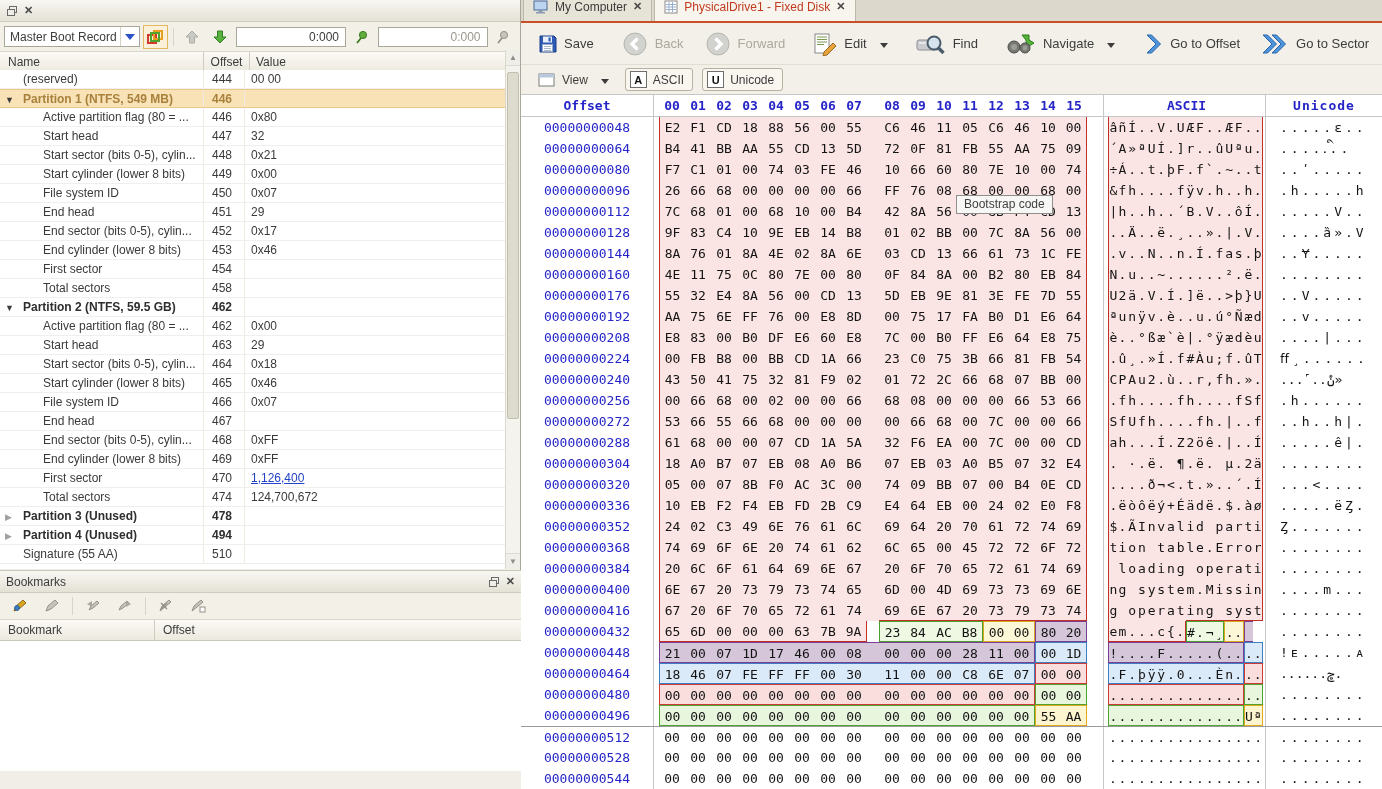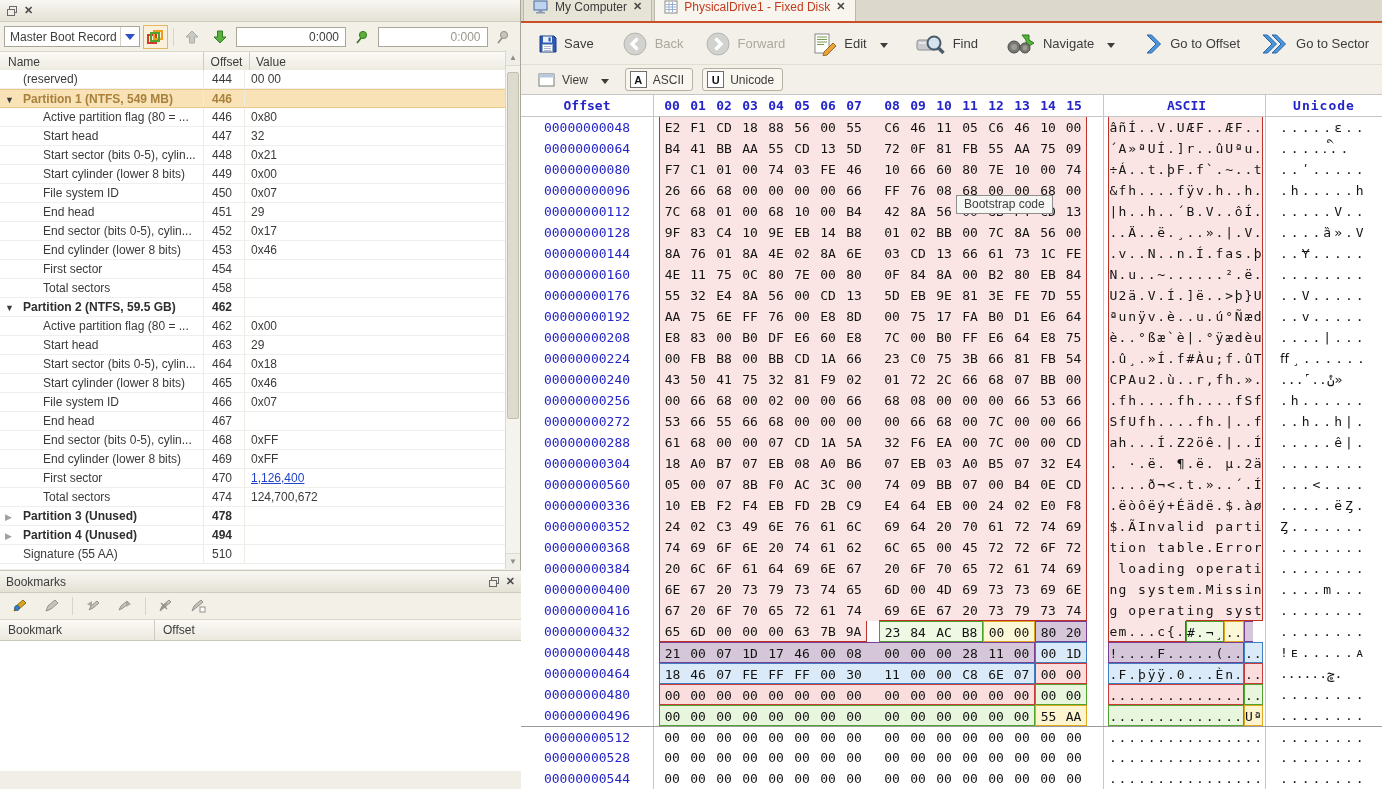--- a/index.html
+++ b/index.html
@@ -576,21 +576,21 @@
             <span class="hx-ascii"><span class="as-cell" style="background: rgb(251, 228, 228); border-color: rgb(192, 48, 40); border-left-width: 1px;">a</span><span class="as-cell" style="background: rgb(251, 228, 228); border-color: rgb(192, 48, 40);">h</span><span class="as-cell" style="background: rgb(251, 228, 228); border-color: rgb(192, 48, 40);">.</span><span class="as-cell" style="background: rgb(251, 228, 228); border-color: rgb(192, 48, 40);">.</span><span class="as-cell" style="background: rgb(251, 228, 228); border-color: rgb(192, 48, 40);">.</span><span class="as-cell" style="background: rgb(251, 228, 228); border-color: rgb(192, 48, 40);">Í</span><span class="as-cell" style="background: rgb(251, 228, 228); border-color: rgb(192, 48, 40);">.</span><span class="as-cell" style="background: rgb(251, 228, 228); border-color: rgb(192, 48, 40);">Z</span><span class="as-cell" style="background: rgb(251, 228, 228); border-color: rgb(192, 48, 40);">2</span><span class="as-cell" style="background: rgb(251, 228, 228); border-color: rgb(192, 48, 40);">ö</span><span class="as-cell" style="background: rgb(251, 228, 228); border-color: rgb(192, 48, 40);">ê</span><span class="as-cell" style="background: rgb(251, 228, 228); border-color: rgb(192, 48, 40);">.</span><span class="as-cell" style="background: rgb(251, 228, 228); border-color: rgb(192, 48, 40);">|</span><span class="as-cell" style="background: rgb(251, 228, 228); border-color: rgb(192, 48, 40);">.</span><span class="as-cell" style="background: rgb(251, 228, 228); border-color: rgb(192, 48, 40);">.</span><span class="as-cell" style="background: rgb(251, 228, 228); border-color: rgb(192, 48, 40); border-right-width: 1px;">Í</span></span>
             <span class="hx-uni">.....ê|.</span>
           </div>
           <div class="hx-row">
             <span class="hx-off">00000000304</span>
             <span class="hx-bytes"><span class="hx-cell" style="background: rgb(251, 228, 228); border-color: rgb(192, 48, 40); border-left-width: 1px;">18</span><span class="hx-cell" style="background: rgb(251, 228, 228); border-color: rgb(192, 48, 40);">A0</span><span class="hx-cell" style="background: rgb(251, 228, 228); border-color: rgb(192, 48, 40);">B7</span><span class="hx-cell" style="background: rgb(251, 228, 228); border-color: rgb(192, 48, 40);">07</span><span class="hx-cell" style="background: rgb(251, 228, 228); border-color: rgb(192, 48, 40);">EB</span><span class="hx-cell" style="background: rgb(251, 228, 228); border-color: rgb(192, 48, 40);">08</span><span class="hx-cell" style="background: rgb(251, 228, 228); border-color: rgb(192, 48, 40);">A0</span><span class="hx-cell" style="background: rgb(251, 228, 228); border-color: rgb(192, 48, 40);">B6</span><span class="hx-gap" style="background: rgb(251, 228, 228); border-color: rgb(192, 48, 40);"></span><span class="hx-cell" style="background: rgb(251, 228, 228); border-color: rgb(192, 48, 40);">07</span><span class="hx-cell" style="background: rgb(251, 228, 228); border-color: rgb(192, 48, 40);">EB</span><span class="hx-cell" style="background: rgb(251, 228, 228); border-color: rgb(192, 48, 40);">03</span><span class="hx-cell" style="background: rgb(251, 228, 228); border-color: rgb(192, 48, 40);">A0</span><span class="hx-cell" style="background: rgb(251, 228, 228); border-color: rgb(192, 48, 40);">B5</span><span class="hx-cell" style="background: rgb(251, 228, 228); border-color: rgb(192, 48, 40);">07</span><span class="hx-cell" style="background: rgb(251, 228, 228); border-color: rgb(192, 48, 40);">32</span><span class="hx-cell" style="background: rgb(251, 228, 228); border-color: rgb(192, 48, 40); border-right-width: 1px;">E4</span></span>
             <span class="hx-ascii"><span class="as-cell" style="background: rgb(251, 228, 228); border-color: rgb(192, 48, 40); border-left-width: 1px;">.</span><span class="as-cell" style="background: rgb(251, 228, 228); border-color: rgb(192, 48, 40);"> </span><span class="as-cell" style="background: rgb(251, 228, 228); border-color: rgb(192, 48, 40);">·</span><span class="as-cell" style="background: rgb(251, 228, 228); border-color: rgb(192, 48, 40);">.</span><span class="as-cell" style="background: rgb(251, 228, 228); border-color: rgb(192, 48, 40);">ë</span><span class="as-cell" style="background: rgb(251, 228, 228); border-color: rgb(192, 48, 40);">.</span><span class="as-cell" style="background: rgb(251, 228, 228); border-color: rgb(192, 48, 40);"> </span><span class="as-cell" style="background: rgb(251, 228, 228); border-color: rgb(192, 48, 40);">¶</span><span class="as-cell" style="background: rgb(251, 228, 228); border-color: rgb(192, 48, 40);">.</span><span class="as-cell" style="background: rgb(251, 228, 228); border-color: rgb(192, 48, 40);">ë</span><span class="as-cell" style="background: rgb(251, 228, 228); border-color: rgb(192, 48, 40);">.</span><span class="as-cell" style="background: rgb(251, 228, 228); border-color: rgb(192, 48, 40);"> </span><span class="as-cell" style="background: rgb(251, 228, 228); border-color: rgb(192, 48, 40);">µ</span><span class="as-cell" style="background: rgb(251, 228, 228); border-color: rgb(192, 48, 40);">.</span><span class="as-cell" style="background: rgb(251, 228, 228); border-color: rgb(192, 48, 40);">2</span><span class="as-cell" style="background: rgb(251, 228, 228); border-color: rgb(192, 48, 40); border-right-width: 1px;">ä</span></span>
             <span class="hx-uni">........</span>
           </div>
           <div class="hx-row">
-            <span class="hx-off">00000000560</span>
+            <span class="hx-off">00000000320</span>
             <span class="hx-bytes"><span class="hx-cell" style="background: rgb(251, 228, 228); border-color: rgb(192, 48, 40); border-left-width: 1px;">05</span><span class="hx-cell" style="background: rgb(251, 228, 228); border-color: rgb(192, 48, 40);">00</span><span class="hx-cell" style="background: rgb(251, 228, 228); border-color: rgb(192, 48, 40);">07</span><span class="hx-cell" style="background: rgb(251, 228, 228); border-color: rgb(192, 48, 40);">8B</span><span class="hx-cell" style="background: rgb(251, 228, 228); border-color: rgb(192, 48, 40);">F0</span><span class="hx-cell" style="background: rgb(251, 228, 228); border-color: rgb(192, 48, 40);">AC</span><span class="hx-cell" style="background: rgb(251, 228, 228); border-color: rgb(192, 48, 40);">3C</span><span class="hx-cell" style="background: rgb(251, 228, 228); border-color: rgb(192, 48, 40);">00</span><span class="hx-gap" style="background: rgb(251, 228, 228); border-color: rgb(192, 48, 40);"></span><span class="hx-cell" style="background: rgb(251, 228, 228); border-color: rgb(192, 48, 40);">74</span><span class="hx-cell" style="background: rgb(251, 228, 228); border-color: rgb(192, 48, 40);">09</span><span class="hx-cell" style="background: rgb(251, 228, 228); border-color: rgb(192, 48, 40);">BB</span><span class="hx-cell" style="background: rgb(251, 228, 228); border-color: rgb(192, 48, 40);">07</span><span class="hx-cell" style="background: rgb(251, 228, 228); border-color: rgb(192, 48, 40);">00</span><span class="hx-cell" style="background: rgb(251, 228, 228); border-color: rgb(192, 48, 40);">B4</span><span class="hx-cell" style="background: rgb(251, 228, 228); border-color: rgb(192, 48, 40);">0E</span><span class="hx-cell" style="background: rgb(251, 228, 228); border-color: rgb(192, 48, 40); border-right-width: 1px;">CD</span></span>
             <span class="hx-ascii"><span class="as-cell" style="background: rgb(251, 228, 228); border-color: rgb(192, 48, 40); border-left-width: 1px;">.</span><span class="as-cell" style="background: rgb(251, 228, 228); border-color: rgb(192, 48, 40);">.</span><span class="as-cell" style="background: rgb(251, 228, 228); border-color: rgb(192, 48, 40);">.</span><span class="as-cell" style="background: rgb(251, 228, 228); border-color: rgb(192, 48, 40);">.</span><span class="as-cell" style="background: rgb(251, 228, 228); border-color: rgb(192, 48, 40);">ð</span><span class="as-cell" style="background: rgb(251, 228, 228); border-color: rgb(192, 48, 40);">¬</span><span class="as-cell" style="background: rgb(251, 228, 228); border-color: rgb(192, 48, 40);">&lt;</span><span class="as-cell" style="background: rgb(251, 228, 228); border-color: rgb(192, 48, 40);">.</span><span class="as-cell" style="background: rgb(251, 228, 228); border-color: rgb(192, 48, 40);">t</span><span class="as-cell" style="background: rgb(251, 228, 228); border-color: rgb(192, 48, 40);">.</span><span class="as-cell" style="background: rgb(251, 228, 228); border-color: rgb(192, 48, 40);">»</span><span class="as-cell" style="background: rgb(251, 228, 228); border-color: rgb(192, 48, 40);">.</span><span class="as-cell" style="background: rgb(251, 228, 228); border-color: rgb(192, 48, 40);">.</span><span class="as-cell" style="background: rgb(251, 228, 228); border-color: rgb(192, 48, 40);">´</span><span class="as-cell" style="background: rgb(251, 228, 228); border-color: rgb(192, 48, 40);">.</span><span class="as-cell" style="background: rgb(251, 228, 228); border-color: rgb(192, 48, 40); border-right-width: 1px;">Í</span></span>
             <span class="hx-uni">...&lt;....</span>
           </div>
           <div class="hx-row">
             <span class="hx-off">00000000336</span>
             <span class="hx-bytes"><span class="hx-cell" style="background: rgb(251, 228, 228); border-color: rgb(192, 48, 40); border-left-width: 1px;">10</span><span class="hx-cell" style="background: rgb(251, 228, 228); border-color: rgb(192, 48, 40);">EB</span><span class="hx-cell" style="background: rgb(251, 228, 228); border-color: rgb(192, 48, 40);">F2</span><span class="hx-cell" style="background: rgb(251, 228, 228); border-color: rgb(192, 48, 40);">F4</span><span class="hx-cell" style="background: rgb(251, 228, 228); border-color: rgb(192, 48, 40);">EB</span><span class="hx-cell" style="background: rgb(251, 228, 228); border-color: rgb(192, 48, 40);">FD</span><span class="hx-cell" style="background: rgb(251, 228, 228); border-color: rgb(192, 48, 40);">2B</span><span class="hx-cell" style="background: rgb(251, 228, 228); border-color: rgb(192, 48, 40);">C9</span><span class="hx-gap" style="background: rgb(251, 228, 228); border-color: rgb(192, 48, 40);"></span><span class="hx-cell" style="background: rgb(251, 228, 228); border-color: rgb(192, 48, 40);">E4</span><span class="hx-cell" style="background: rgb(251, 228, 228); border-color: rgb(192, 48, 40);">64</span><span class="hx-cell" style="background: rgb(251, 228, 228); border-color: rgb(192, 48, 40);">EB</span><span class="hx-cell" style="background: rgb(251, 228, 228); border-color: rgb(192, 48, 40);">00</span><span class="hx-cell" style="background: rgb(251, 228, 228); border-color: rgb(192, 48, 40);">24</span><span class="hx-cell" style="background: rgb(251, 228, 228); border-color: rgb(192, 48, 40);">02</span><span class="hx-cell" style="background: rgb(251, 228, 228); border-color: rgb(192, 48, 40);">E0</span><span class="hx-cell" style="background: rgb(251, 228, 228); border-color: rgb(192, 48, 40); border-right-width: 1px;">F8</span></span>
             <span class="hx-ascii"><span class="as-cell" style="background: rgb(251, 228, 228); border-color: rgb(192, 48, 40); border-left-width: 1px;">.</span><span class="as-cell" style="background: rgb(251, 228, 228); border-color: rgb(192, 48, 40);">ë</span><span class="as-cell" style="background: rgb(251, 228, 228); border-color: rgb(192, 48, 40);">ò</span><span class="as-cell" style="background: rgb(251, 228, 228); border-color: rgb(192, 48, 40);">ô</span><span class="as-cell" style="background: rgb(251, 228, 228); border-color: rgb(192, 48, 40);">ë</span><span class="as-cell" style="background: rgb(251, 228, 228); border-color: rgb(192, 48, 40);">ý</span><span class="as-cell" style="background: rgb(251, 228, 228); border-color: rgb(192, 48, 40);">+</span><span class="as-cell" style="background: rgb(251, 228, 228); border-color: rgb(192, 48, 40);">É</span><span class="as-cell" style="background: rgb(251, 228, 228); border-color: rgb(192, 48, 40);">ä</span><span class="as-cell" style="background: rgb(251, 228, 228); border-color: rgb(192, 48, 40);">d</span><span class="as-cell" style="background: rgb(251, 228, 228); border-color: rgb(192, 48, 40);">ë</span><span class="as-cell" style="background: rgb(251, 228, 228); border-color: rgb(192, 48, 40);">.</span><span class="as-cell" style="background: rgb(251, 228, 228); border-color: rgb(192, 48, 40);">$</span><span class="as-cell" style="background: rgb(251, 228, 228); border-color: rgb(192, 48, 40);">.</span><span class="as-cell" style="background: rgb(251, 228, 228); border-color: rgb(192, 48, 40);">à</span><span class="as-cell" style="background: rgb(251, 228, 228); border-color: rgb(192, 48, 40); border-right-width: 1px;">ø</span></span>
             <span class="hx-uni">.....ëȤ.</span>
           </div>

